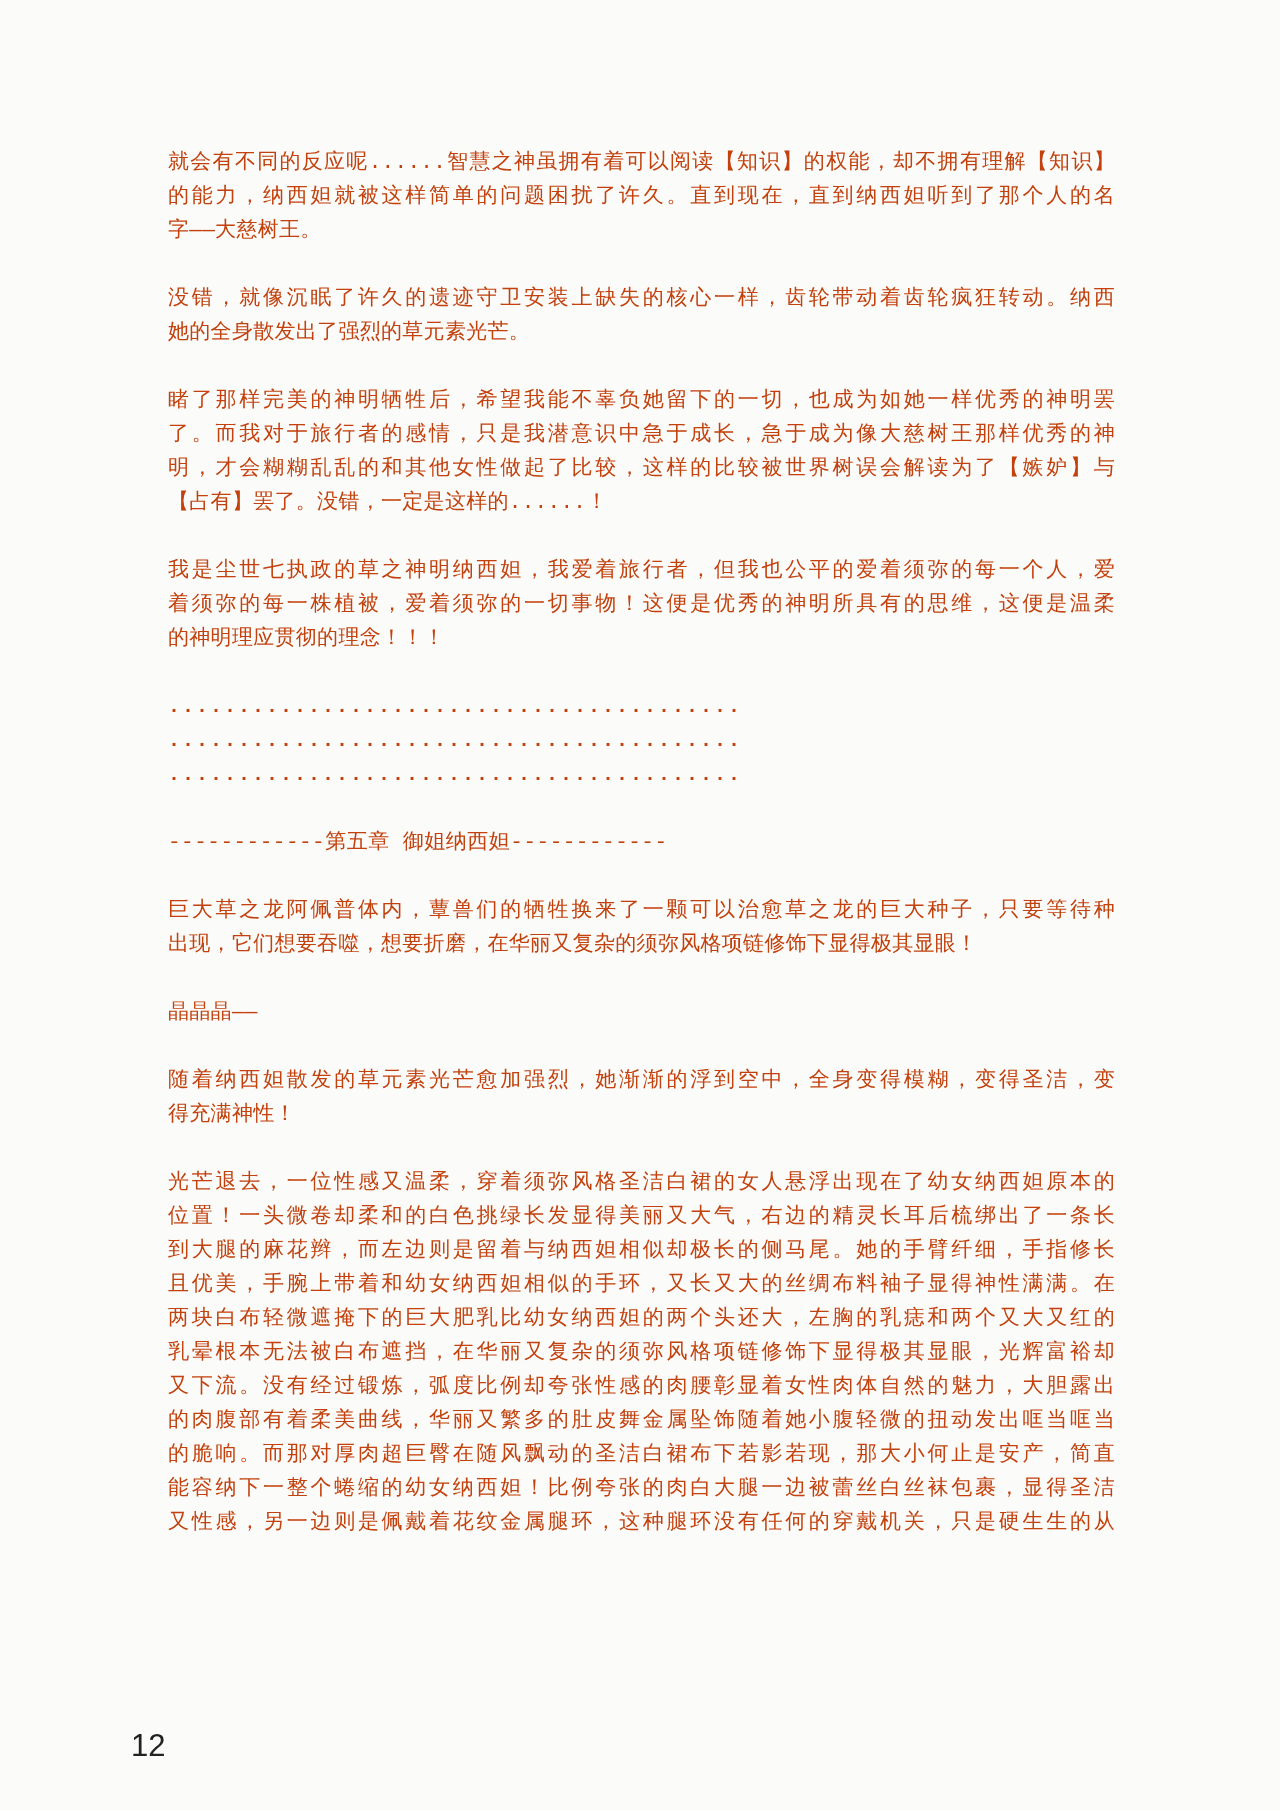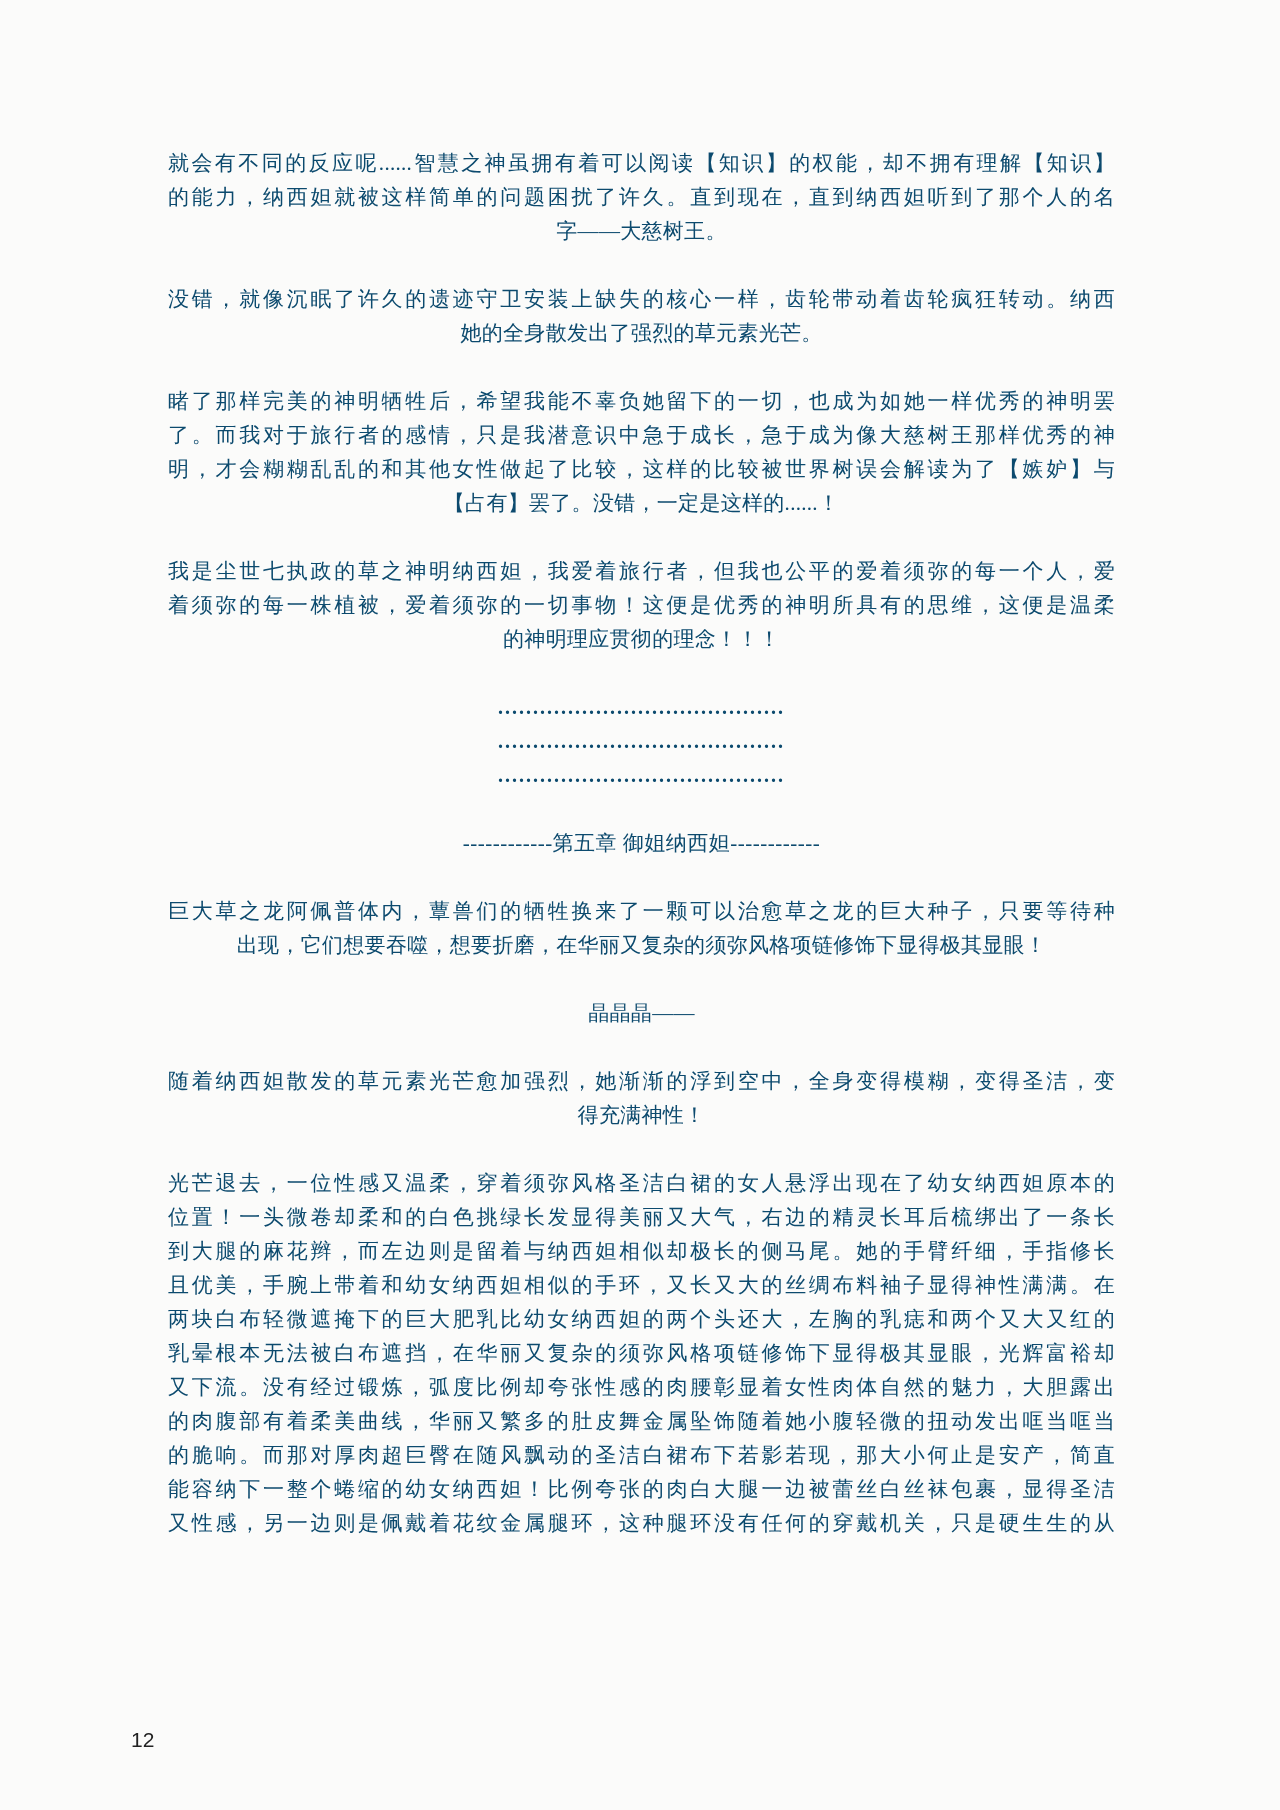--- a/index.html
+++ b/index.html
@@ -9,47 +9,47 @@
     height: 1810px;
     margin: 0 auto;
     background: #fbfbfa;
     overflow: hidden;
   }
   .text-block {
     position: absolute;
     left: 168px;
     top: 146px;
     width: 947px;
-    font-family: Liberation Serif, serif;
+    font-family: Liberation Mono, monospace;
     font-size: 21px;
     line-height: 34px;
-    color: #0c4a6e;
+    color: #c2410c;
     letter-spacing: 0.3px;
   }
   .para { margin: 34px 0 0 0; }
   .para:first-child { margin-top: 0; }
-  .line { min-height: 34px; white-space: normal; text-align: center; }
+  .line { min-height: 34px; white-space: normal; }
   .line.just {
     text-align: justify;
     text-align-last: justify;
     -moz-text-align-last: justify;
     text-justify: inter-character;
   }
   .para.dots .line {
     letter-spacing: 2px;
     font-weight: bold;
     font-size: 20px;
   }
   .para.heading .line { letter-spacing: 0.5px; }
   .page-number {
     position: absolute;
     left: 131px;
     top: 1728px;
     font-family: "Liberation Sans", "DejaVu Sans", sans-serif;
-    font-size: 21px;
+    font-size: 31px;
     color: #222222;
   }
 </style>
 </head>
 <body>
 
 <div class="page">
   <main class="text-block" id="paragraphs">
       <div class="para body">
         <div class="line just">就会有不同的反应呢......智慧之神虽拥有着可以阅读【知识】的权能，却不拥有理解【知识】</div>

